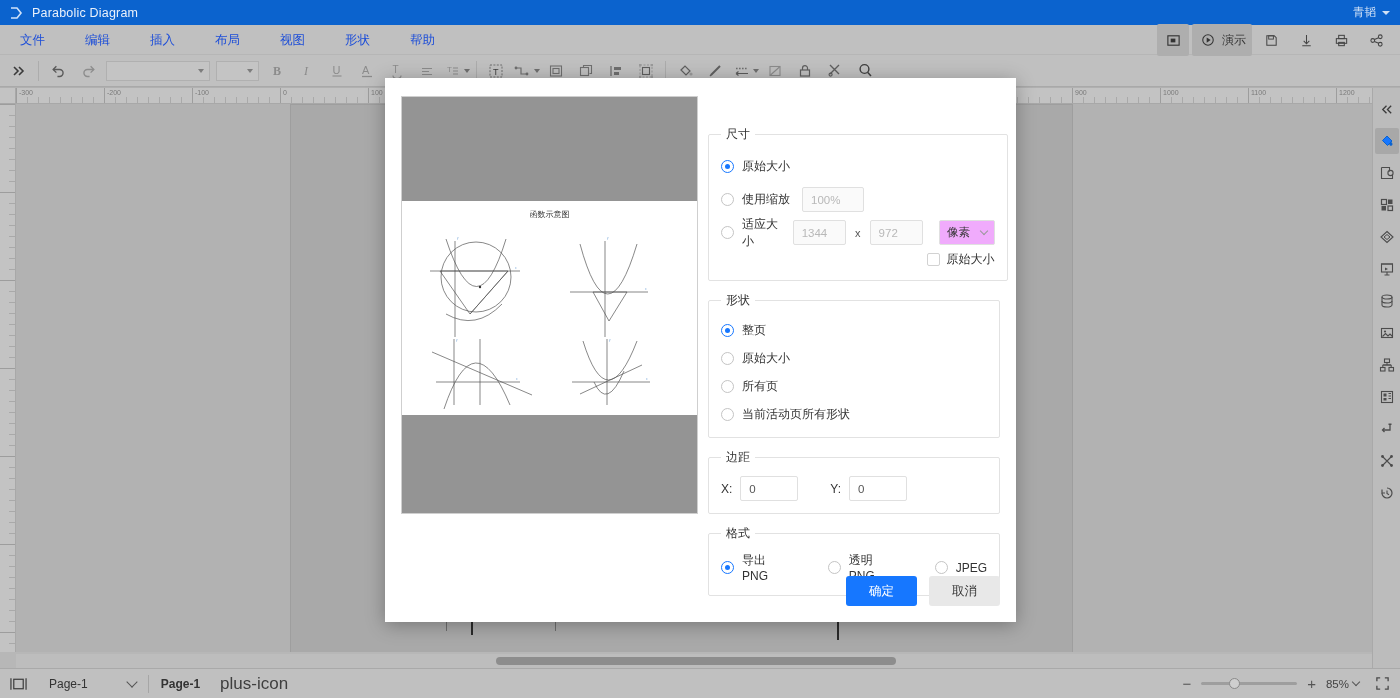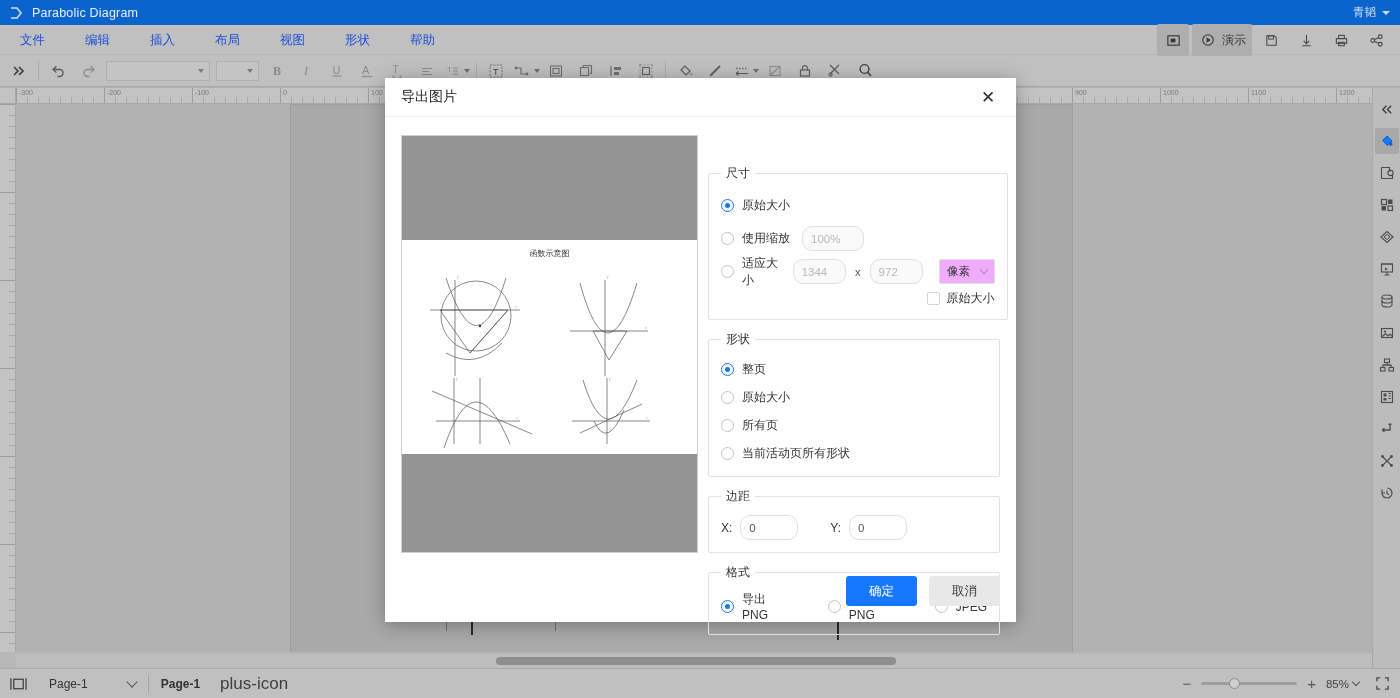--- a/index.html
+++ b/index.html
@@ -132,21 +132,21 @@
   fieldset { border: 1px solid #e2e2e2; border-radius: 2px; padding: 10px 12px 12px 12px; margin-top: 30px; }
   legend { font-size: 12px; color: #333; padding: 0 5px; }
   .row { display: flex; align-items: center; height: 27px; }
   .row + .row { margin-top: 6px; }
   .radio { width: 13px; height: 13px; border-radius: 50%; border: 1px solid #c4c4c4;
     background: #fff; display: inline-block; position: relative; flex: none; }
   .radio.on { border-color: #1677ff; }
   .radio.on::after { content: ''; position: absolute; left: 3px; top: 3px; width: 5px; height: 5px;
     border-radius: 50%; background: #1677ff; }
   .rlabel { font-size: 12px; color: #333; margin-left: 8px; }
-  .inp { height: 25px; border: 1px solid #e0e0e0; border-radius: 10px; background: #fafafa;
+  .inp { height: 25px; border: 1px solid #e0e0e0; border-radius: 2px; background: #fafafa;
     font-size: 11.5px; color: #b8b8b8; padding: 0 8px; display: flex; align-items: center; }
   .inp.enabled { background: #fff; color: #555; }
   .w-scale { width: 62px; margin-left: 12px; }
   .w-dim { width: 62px; margin-left: 12px; }
   .xsep { margin: 0 9px; font-size: 11px; color: #555; }
   .unit-sel { width: 65px; height: 25px; margin-left: 16px; border: 1px solid #e0e0e0;
     border-radius: 2px; background: #f0abfc; display: flex; align-items: center;
     justify-content: space-between; padding: 4px 7px; font-size: 11.5px; color: #333; }
   .unit-chev { width: 6px; height: 6px; border-right: 1.2px solid #999; border-bottom: 1.2px solid #999;
     transform: rotate(45deg); margin-top: -3px; }
@@ -744,24 +744,20 @@
       </span>
       <span style="display:flex;align-items:center;margin-left:6px;">
         <svg width="15" height="15" viewBox="0 0 16 16">
             <path d="M2 5.5V2h3.5M14 5.5V2h-3.5M2 10.5V14h3.5M14 10.5V14h-3.5" fill="none" stroke="#4a4a4a" stroke-width="1.4"></path>
           </svg>
       </span>
     </span>
   </div>
 
   <div class="modal">
-    <div class="modal-head">
-      <div class="modal-title">导出图片</div>
-      <div class="modal-close">✕</div>
-    </div>
 
     <div class="modal-body">
 
       <div class="preview">
         <div class="preview-page">
           <div class="preview-title">函数示意图</div>
           <svg class="pv-svg" viewBox="0 0 300 190">
             <g stroke="#555" fill="none" stroke-width="0.7">
 
               <path d="M53 22 L53 118"></path>

